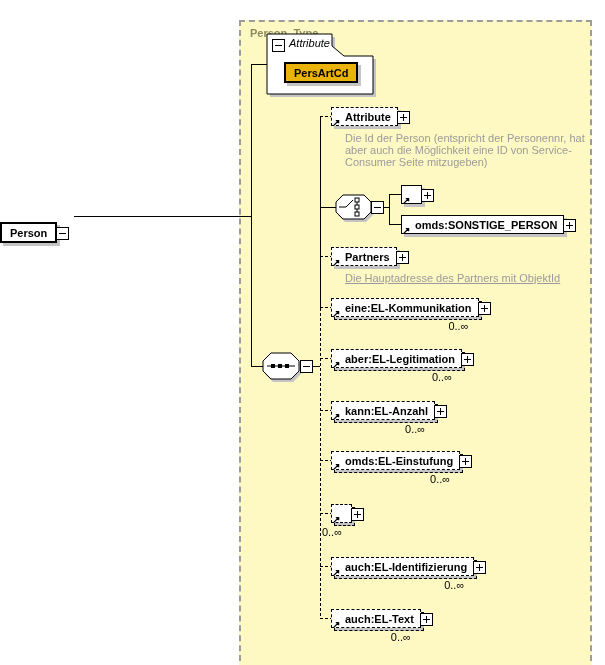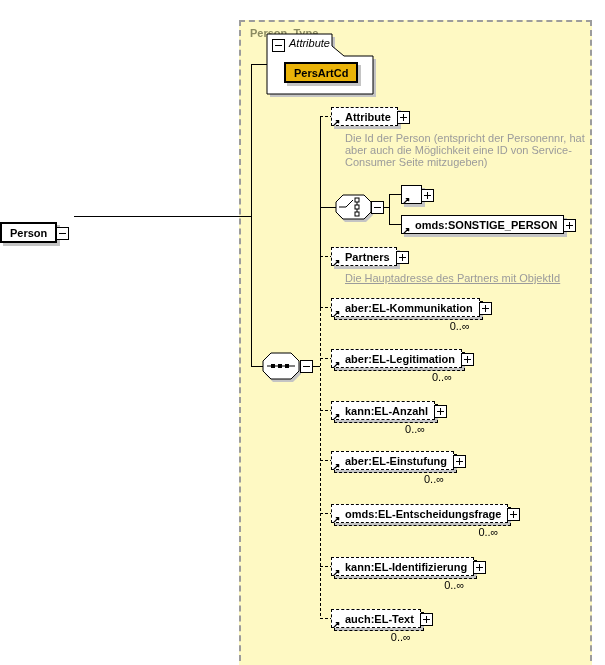--- a/index.html
+++ b/index.html
@@ -168,21 +168,21 @@
       <span class="refarrow">↗</span>
       <span>Partners</span>
       <div class="exp plus inrow"></div>
     </div>
     <div class="anno elanno" style="width:250px;text-decoration:underline;">Die Hauptadresse des Partners mit ObjektId</div>
   </div>
 
   <div class="node" style="left:331px;top:298px;">
     <div class="el multi">
       <span class="refarrow">↗</span>
-      <span>aber:EL-Kommunikation</span>
+      <span>eine:EL-Kommunikation</span>
       <div class="exp plus inrow"></div>
     </div>
     <div class="occ">0..∞</div>
   </div>
 
   <div class="node" style="left:331px;top:349px;">
     <div class="el multi">
       <span class="refarrow">↗</span>
       <span>aber:EL-Legitimation</span>
       <div class="exp plus inrow"></div>
@@ -195,39 +195,38 @@
       <span class="refarrow">↗</span>
       <span>kann:EL-Anzahl</span>
       <div class="exp plus inrow"></div>
     </div>
     <div class="occ">0..∞</div>
   </div>
 
   <div class="node" style="left:331px;top:451px;">
     <div class="el multi">
       <span class="refarrow">↗</span>
-      <span>aber:EL-Einstufung</span>
+      <span>omds:EL-Einstufung</span>
       <div class="exp plus inrow"></div>
     </div>
     <div class="occ">0..∞</div>
   </div>
 
   <div class="node" style="left:331px;top:504px;">
     <div class="el multi">
       <span class="refarrow">↗</span>
-      <span>omds:EL-Entscheidungsfrage</span>
       <div class="exp plus inrow"></div>
     </div>
     <div class="occ">0..∞</div>
   </div>
 
   <div class="node" style="left:331px;top:557px;">
     <div class="el multi">
       <span class="refarrow">↗</span>
-      <span>kann:EL-Identifizierung</span>
+      <span>auch:EL-Identifizierung</span>
       <div class="exp plus inrow"></div>
     </div>
     <div class="occ">0..∞</div>
   </div>
 
   <div class="node" style="left:331px;top:609px;">
     <div class="el multi">
       <span class="refarrow">↗</span>
       <span>auch:EL-Text</span>
       <div class="exp plus inrow"></div>

